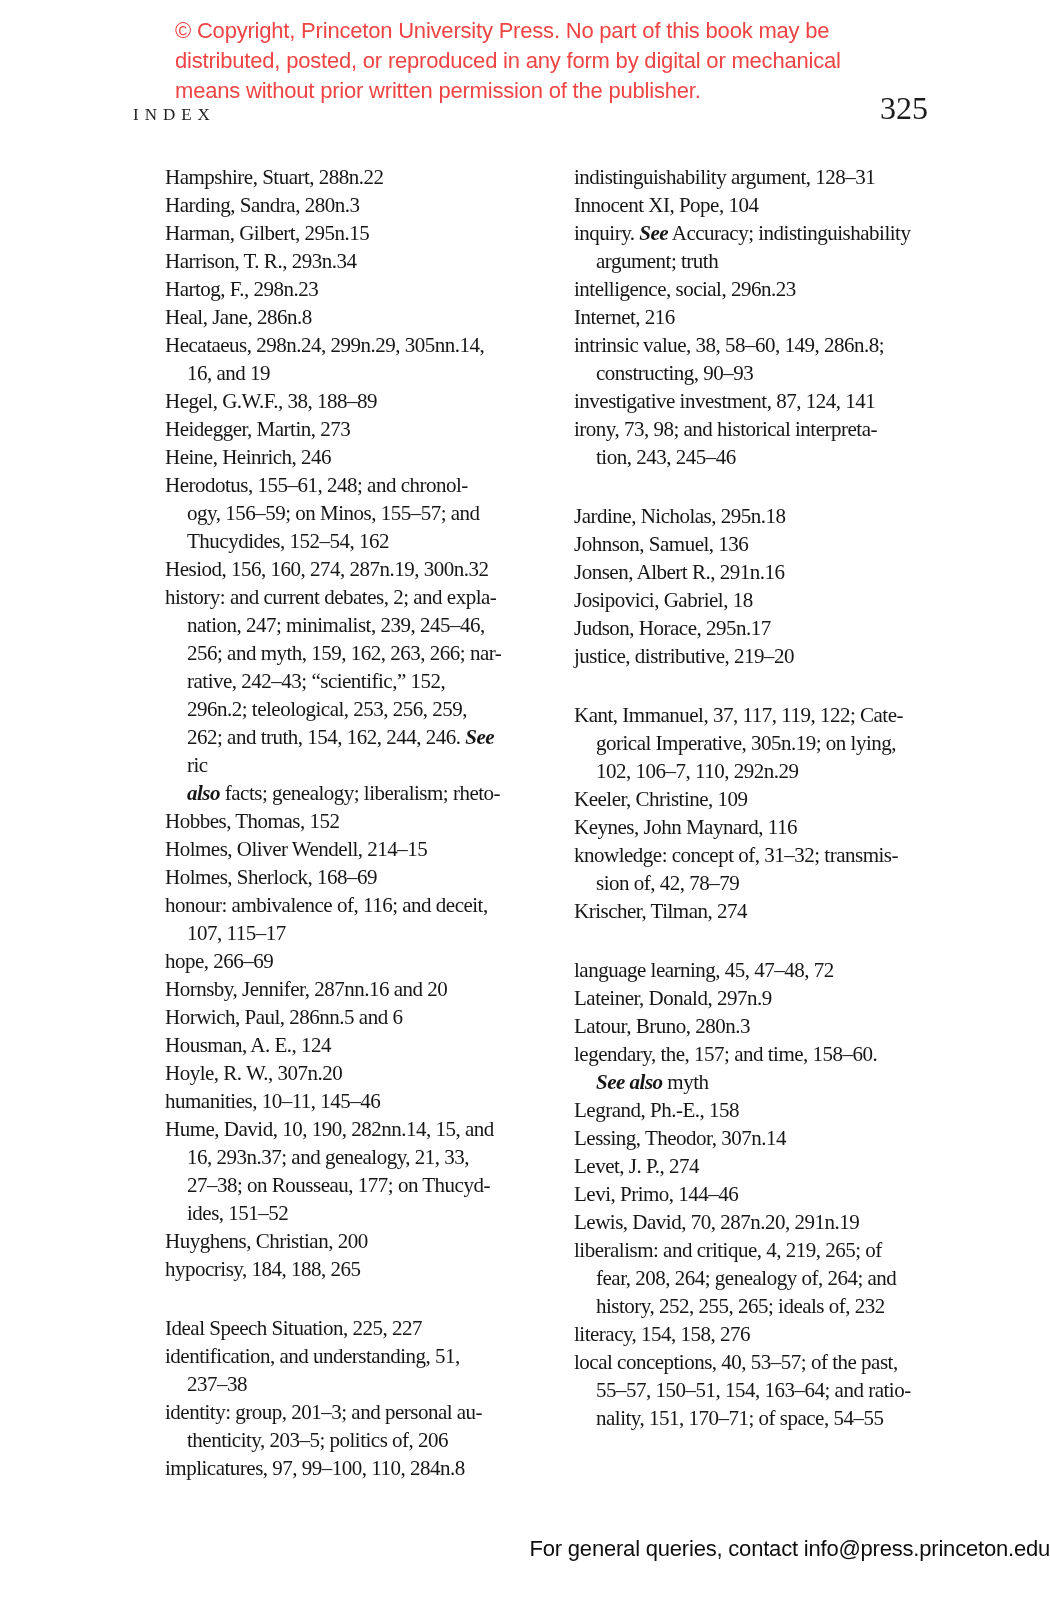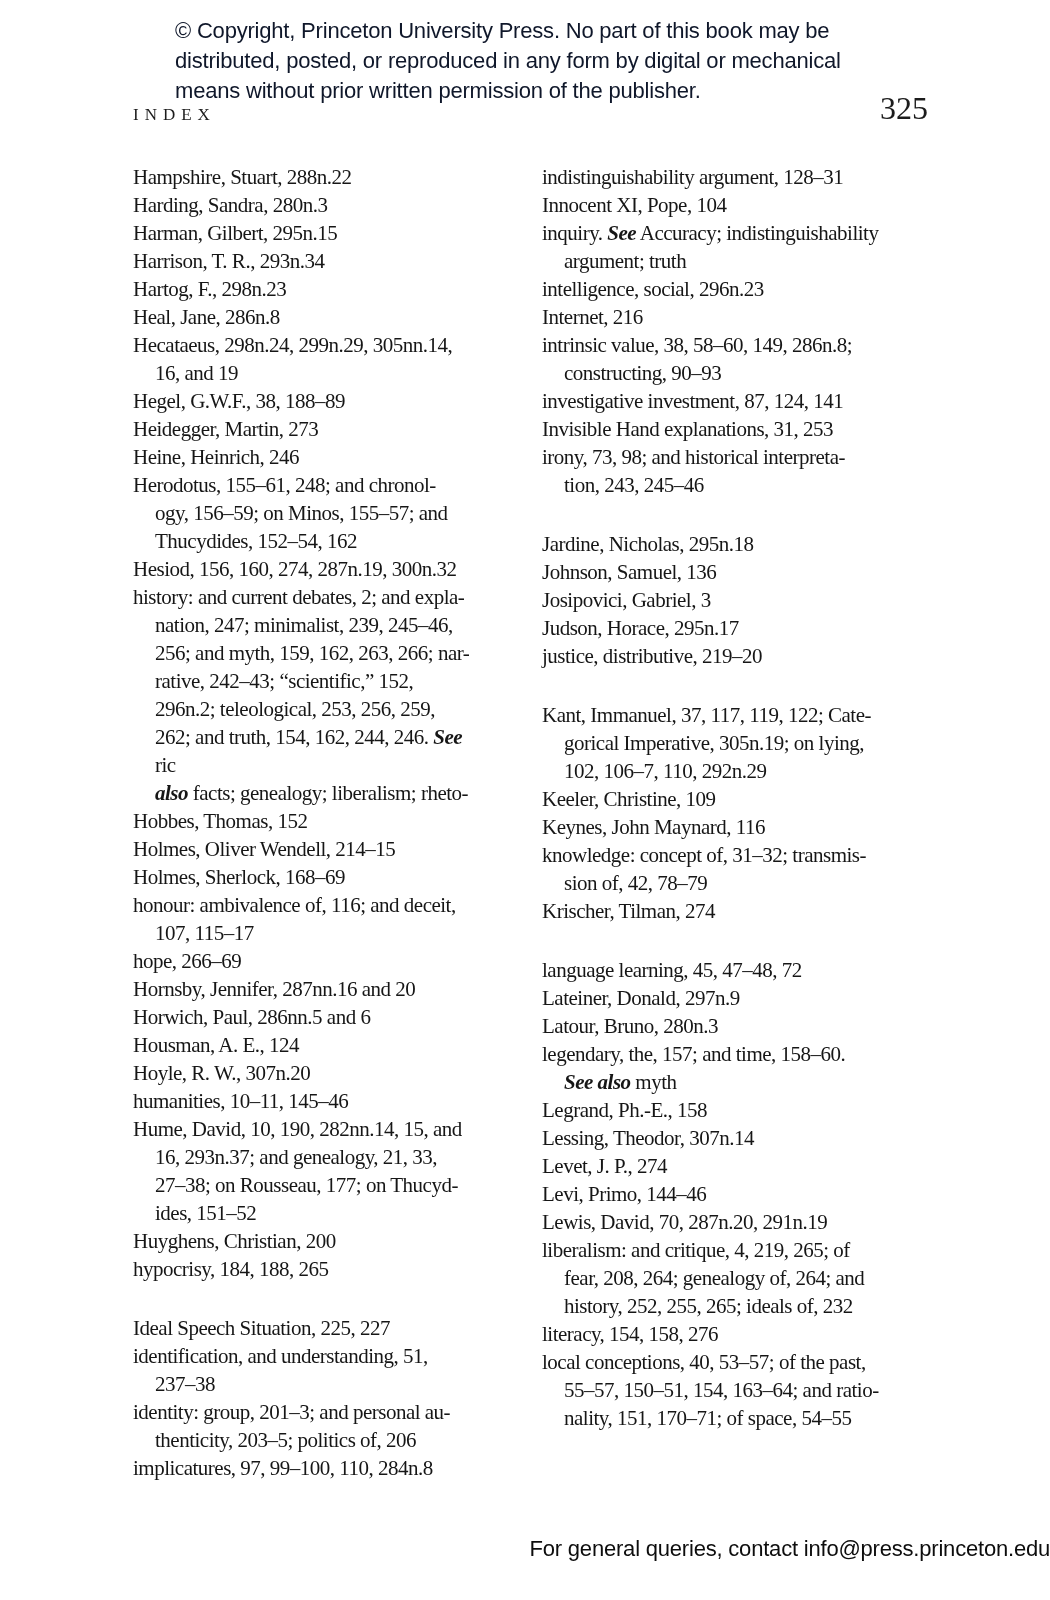--- a/index.html
+++ b/index.html
@@ -15,21 +15,21 @@
     color: #161616;
     overflow: hidden;
   }
   .copyright {
     position: absolute;
     left: 175px;
     top: 16px;
     font-family: "Liberation Sans", sans-serif;
     font-size: 22px;
     line-height: 30px;
-    color: #0f172a;
+    color: #ef4444;
     letter-spacing: -0.2px;
   }
   .header-row {
     position: absolute;
     left: 0;
     top: 0;
     width: 100%;
     height: 140px;
   }
   .index-title {
@@ -52,20 +52,21 @@
     top: 163px;
     left: 0;
     width: 100%;
   }
   .col {
     position: absolute;
     top: 0;
     font-size: 21px;
     line-height: 28px;
     letter-spacing: -0.5px;
+    margin-left: 32px;
   }
   .col-left  { left: 133px; width: 395px; }
   .col-right { left: 542px; width: 420px; }
   .group { margin-bottom: 31px; }
   .line { white-space: nowrap; }
   .line.cont { padding-left: 22px; }
   .footer {
     position: absolute;
     left: 0;
     top: 1536px;
@@ -224,36 +225,36 @@
           <div class="line">Internet, 216</div>
         </div>
         <div class="entry">
           <div class="line">intrinsic value, 38, 58–60, 149, 286n.8;</div>
           <div class="line cont">constructing, 90–93</div>
         </div>
         <div class="entry">
           <div class="line">investigative investment, 87, 124, 141</div>
         </div>
         <div class="entry">
-          <div class="line">Invisible Hand explanations, 31, 253</div>
-        </div>
-        <div class="entry">
           <div class="line">irony, 73, 98; and historical interpreta-</div>
           <div class="line cont">tion, 243, 245–46</div>
         </div>
       </div>
       <div class="group">
         <div class="entry">
           <div class="line">Jardine, Nicholas, 295n.18</div>
         </div>
         <div class="entry">
           <div class="line">Johnson, Samuel, 136</div>
         </div>
         <div class="entry">
-          <div class="line">Josipovici, Gabriel, 3</div>
+          <div class="line">Jonsen, Albert R., 291n.16</div>
+        </div>
+        <div class="entry">
+          <div class="line">Josipovici, Gabriel, 18</div>
         </div>
         <div class="entry">
           <div class="line">Judson, Horace, 295n.17</div>
         </div>
         <div class="entry">
           <div class="line">justice, distributive, 219–20</div>
         </div>
       </div>
       <div class="group">
         <div class="entry">

